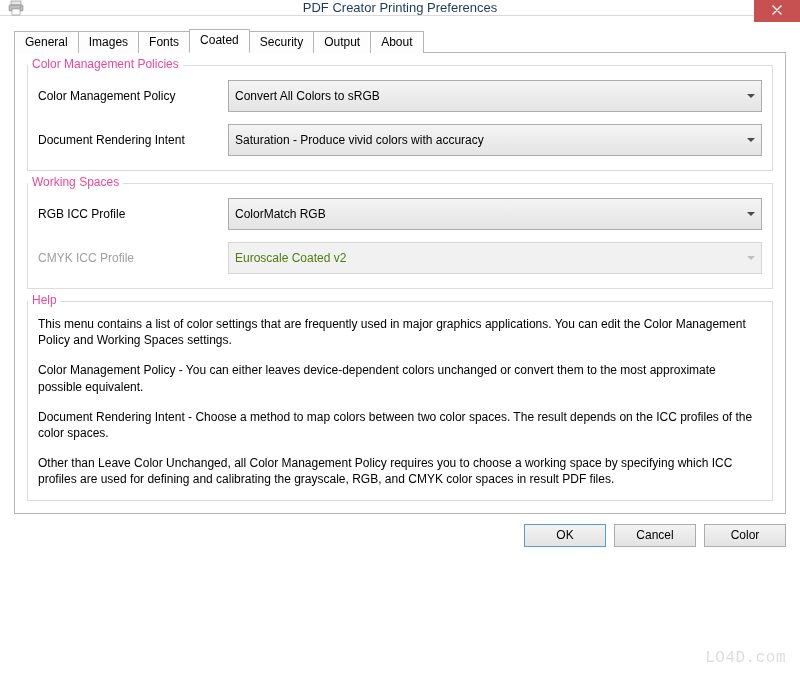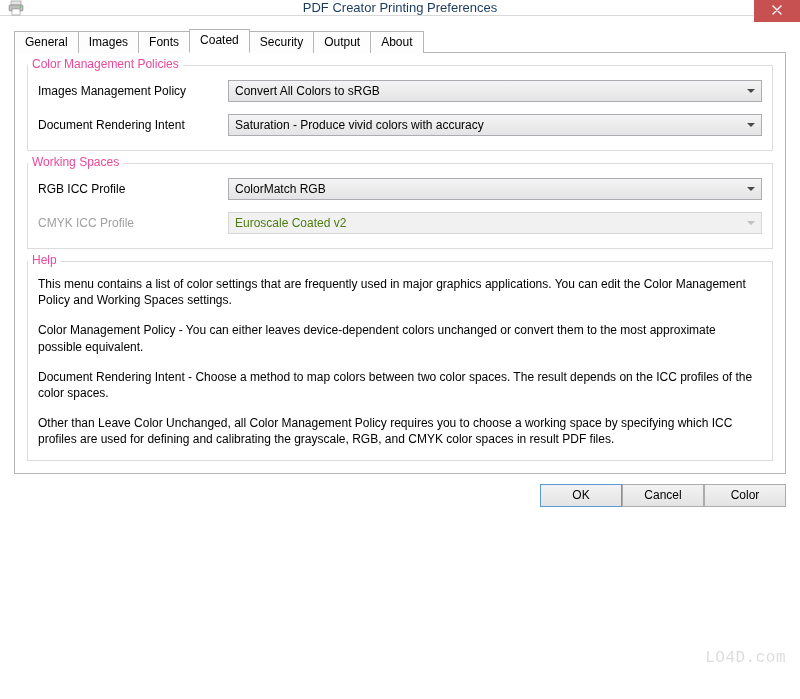--- a/index.html
+++ b/index.html
@@ -108,21 +108,21 @@
     margin-bottom: 12px;
   }
   .row:last-child { margin-bottom: 4px; }
   .row .label {
     width: 190px;
     color: #000;
   }
   .row.disabled .label { color: #a0a0a0; }
   .select {
     flex: 1;
-    height: 22px;
+    height: 32px;
     border: 1px solid #abadb3;
     background: linear-gradient(#f4f4f4, #e4e4e4);
     padding: 0 22px 0 6px;
     display: flex;
     align-items: center;
     position: relative;
     cursor: pointer;
     color: #000;
   }
   .select.disabled {
@@ -147,20 +147,21 @@
     margin: 0 0 14px 0;
     line-height: 1.35;
     color: #000;
   }
   .helptext p:last-child { margin-bottom: 2px; }
 
   
   .dialog-buttons {
     display: flex;
     justify-content: flex-end;
+    gap: 8px;
     padding: 10px 14px 12px 0;
   }
   .btn {
     min-width: 82px;
     height: 23px;
     border: 1px solid #acacac;
     background: linear-gradient(#f3f3f3, #e3e3e3);
     color: #000;
     display: flex;
     align-items: center;
@@ -217,21 +218,21 @@
     <div class="tab">Output</div>
     <div class="tab">About</div>
   </div>
 
   <div class="tabpanel">
 
     <div class="groupbox">
       <div class="legend">Color Management Policies</div>
 
       <div class="row">
-        <div class="label">Images Management Policy</div>
+        <div class="label">Color Management Policy</div>
         <div class="select">
           <span>Convert All Colors to sRGB</span>
           <span class="chevron"></span>
         </div>
       </div>
 
       <div class="row">
         <div class="label">Document Rendering Intent</div>
         <div class="select">
           <span>Saturation - Produce vivid colors with accuracy</span>

